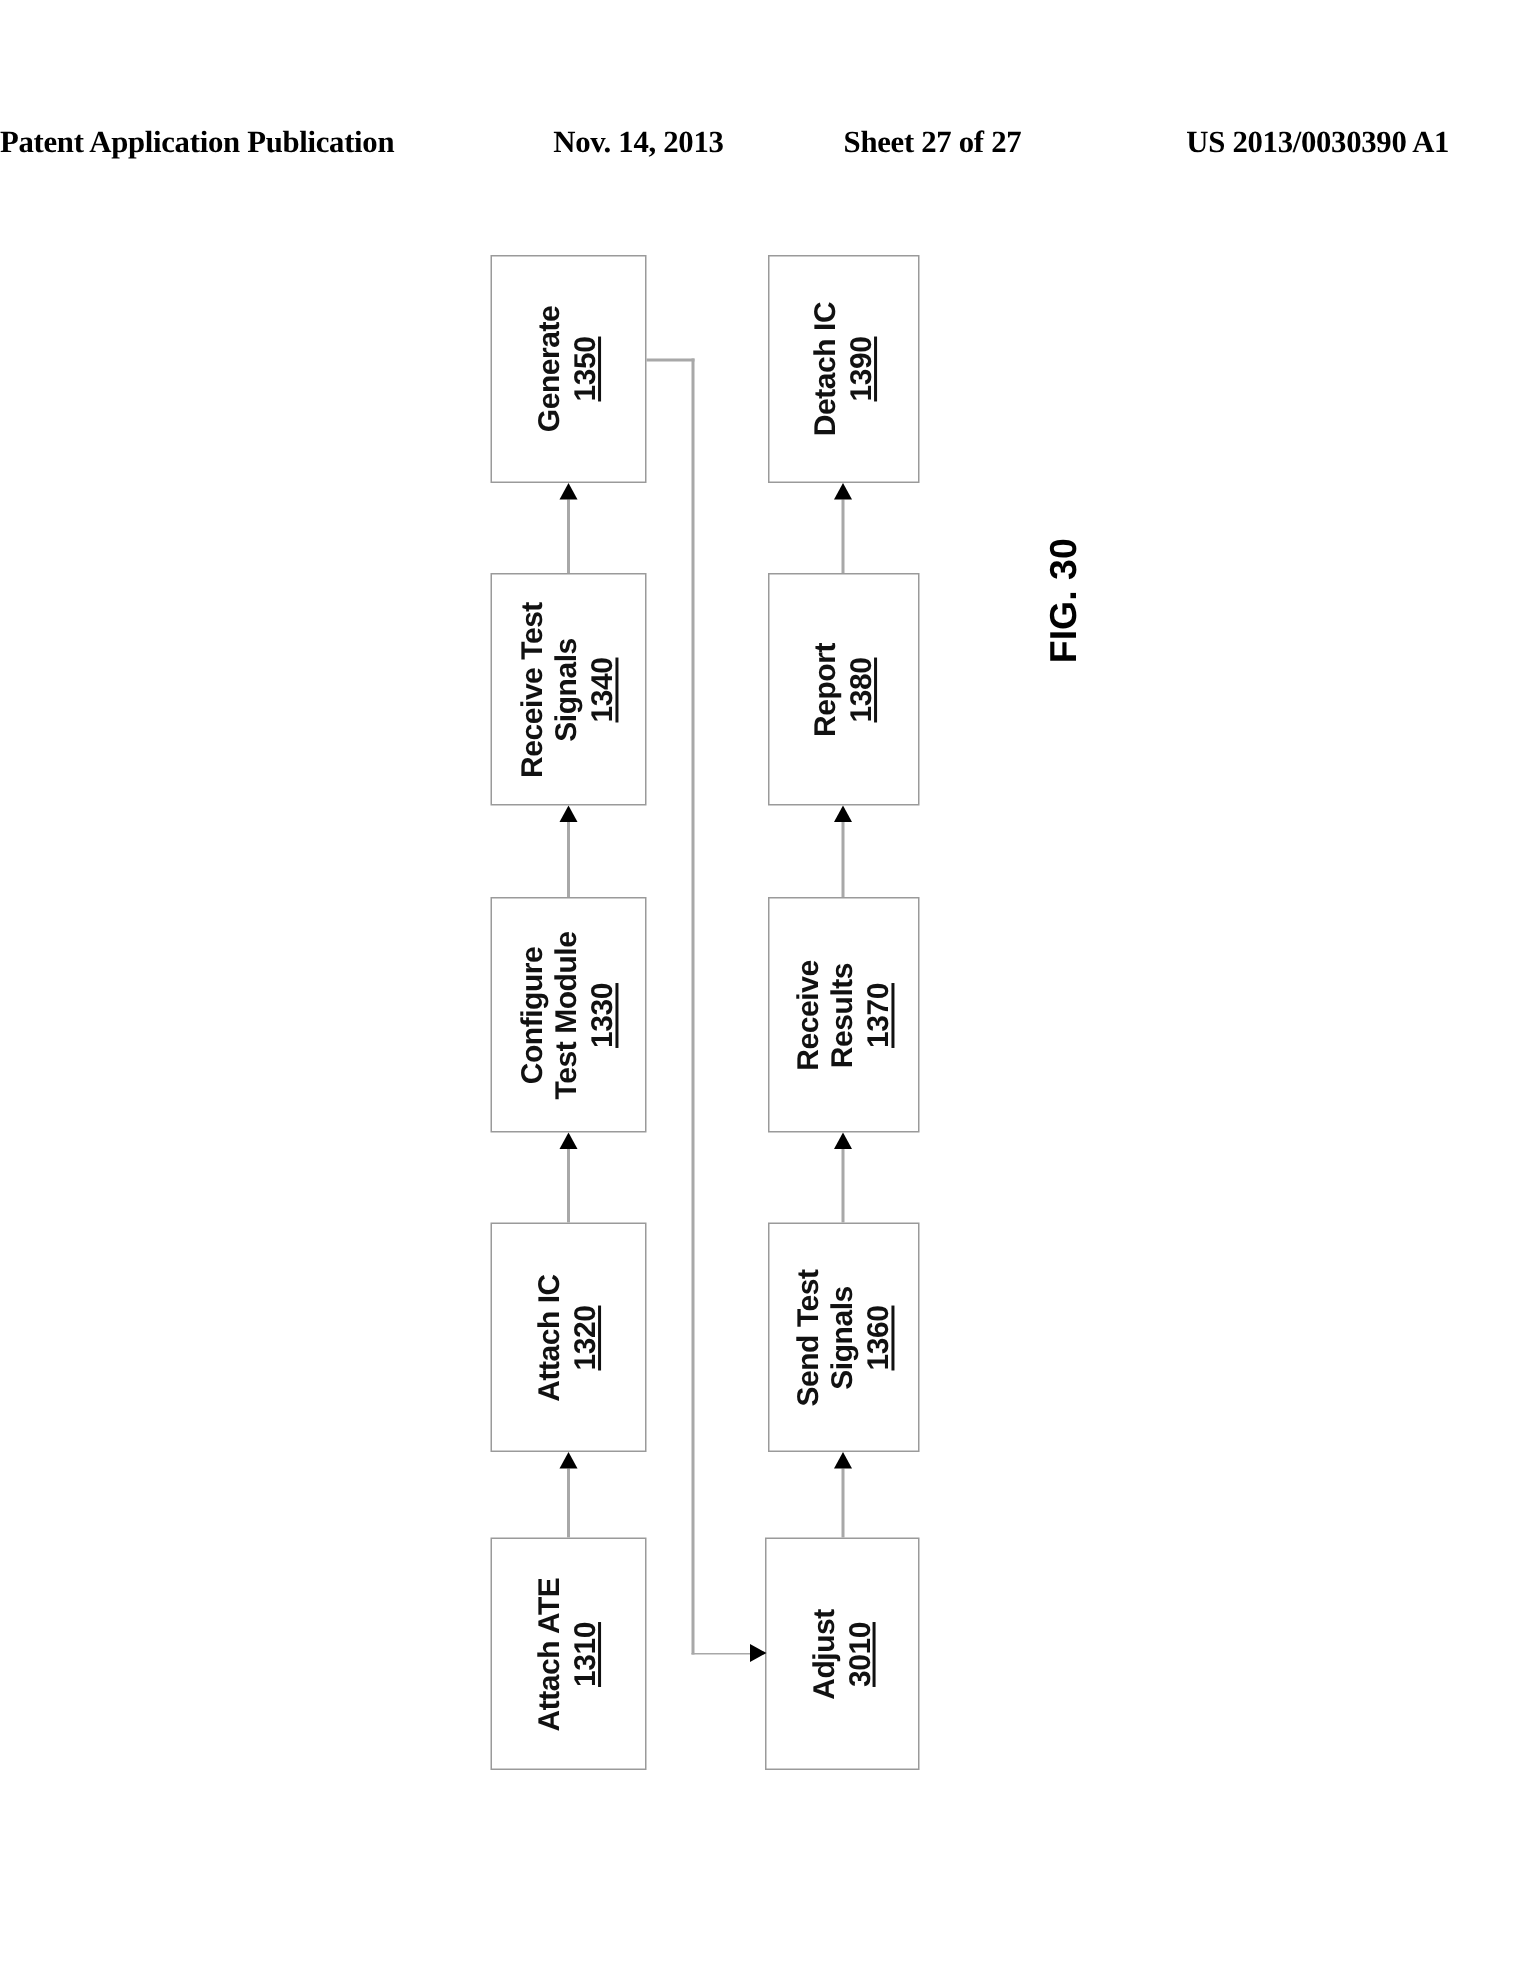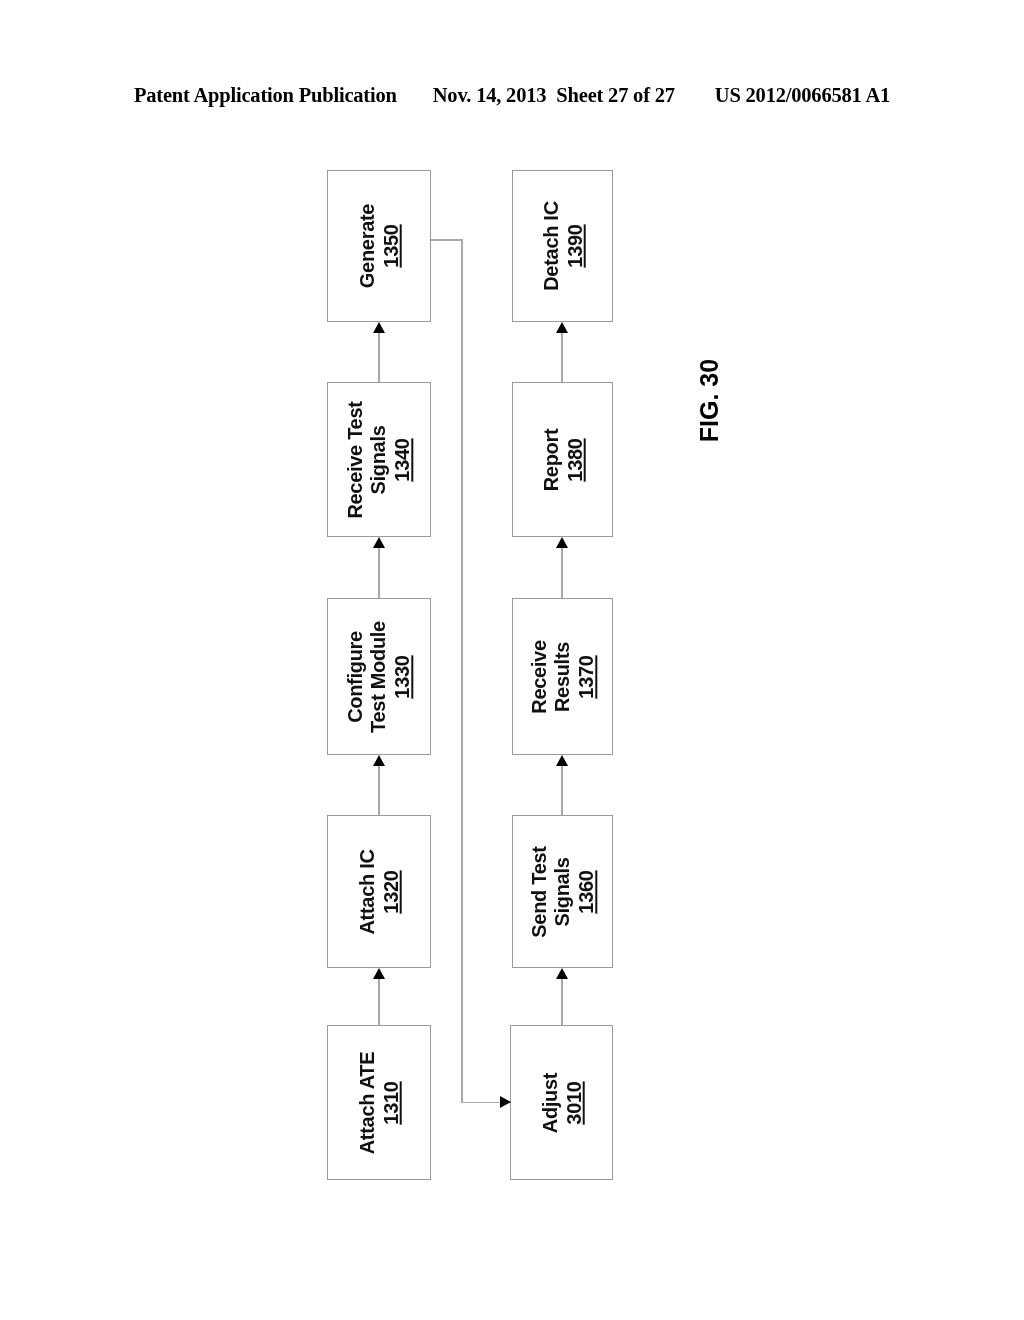--- a/index.html
+++ b/index.html
@@ -17,28 +17,28 @@
   }
 
   
   #page-header {
     position: absolute;
     left: 0;
     top: 84px;
     width: 1024px;
     height: 30px;
     display: flex;
-    justify-content: center;
     align-items: baseline;
     font-family: "Liberation Serif", serif;
     font-weight: bold;
     font-size: 20.5px;
     color: #000000;
     letter-spacing: -0.2px;
     white-space: nowrap;
+    gap: 35px;
   }
   #page-header .hdr-seg { display: inline-block; }
   #page-header .gap-a { width: 36px; }
   #page-header .gap-b { width: 10px; }
   #page-header .gap-c { width: 40px; }
 
   
   #diagram {
     position: absolute;
     left: 0;
@@ -133,21 +133,21 @@
 </head>
 <body>
 
 <div id="page-header">
   <span class="hdr-seg">Patent Application Publication</span>
   <span class="gap-a"></span>
   <span class="hdr-seg">Nov. 14, 2013</span>
   <span class="gap-b"></span>
   <span class="hdr-seg">Sheet 27 of 27</span>
   <span class="gap-c"></span>
-  <span class="hdr-seg">US 2012/0066581 A1</span>
+  <span class="hdr-seg">US 2013/0030390 A1</span>
 </div>
 
 <div id="diagram">
 
   <div class="flow-box" style="left:327px; top:170px; width:104px; height:152px;">
     <div class="box-inner">
       <span class="box-label">Generate</span>
       <span class="box-ref">1350</span>
     </div>
   </div>

